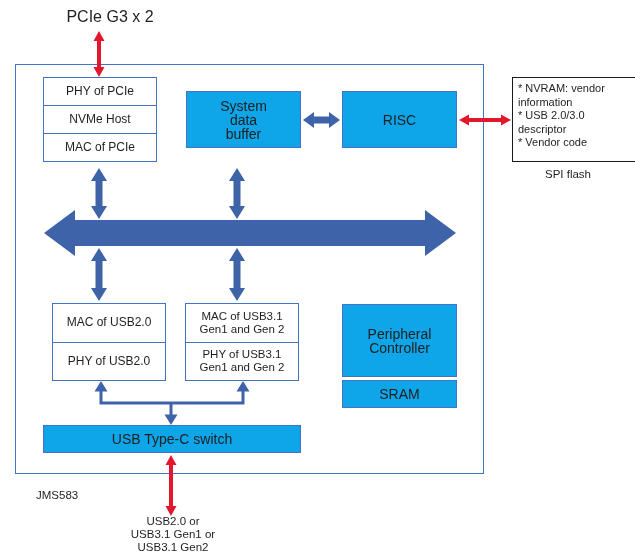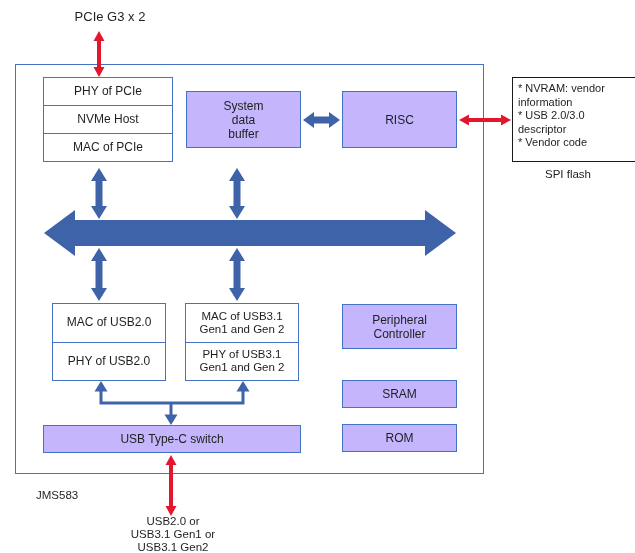--- a/index.html
+++ b/index.html
@@ -1,23 +1,23 @@
 <!DOCTYPE html>
 <html><head>
 <meta charset="utf-8">
 <style>
   html,body{margin:0;padding:0;background:#ffffff;}
   .canvas{
     position:relative;width:635px;height:553px;background:#ffffff;
     font-family:"Liberation Sans",sans-serif;color:#1f1f1f;overflow:hidden;
   }
   .box{
-    position:absolute;background:#c4b5fd;border:1.5px solid #4472c4;
+    position:absolute;background:#0ea5e9;border:1.5px solid #4472c4;
     display:flex;align-items:center;justify-content:center;
-    text-align:center;font-size:12px;line-height:14px;box-sizing:border-box;
+    text-align:center;font-size:14px;line-height:14px;box-sizing:border-box;
   }
   .stack{
     position:absolute;background:#ffffff;border:1.8px solid #4472c4;
     box-sizing:border-box;display:flex;flex-direction:column;
   }
   .stack .cell{
     flex:1;display:flex;align-items:center;justify-content:center;
     text-align:center;font-size:12px;line-height:13px;box-sizing:border-box;
   }
   .stack .cell + .cell{border-top:1.4px solid #4472c4;}
@@ -35,21 +35,21 @@
   .center{text-align:center;}
   svg.overlay{position:absolute;left:0;top:0;pointer-events:none;}
 </style>
 </head>
 <body>
 
 <div class="canvas">
 
   <div class="container-frame"></div>
 
-  <div class="stack" style="left:43px;top:77px;width:130px;height:85px;">
+  <div class="stack" style="left:43px;top:77px;width:114px;height:85px;">
     <div class="cell">PHY of PCIe</div>
     <div class="cell">NVMe Host</div>
     <div class="cell">MAC of PCIe</div>
   </div>
 
   <div class="box pre" style="left:186px;top:91px;width:115px;height:57px;">System
 data
 buffer</div>
 
   <div class="box" style="left:342px;top:91px;width:115px;height:57px;">RISC</div>
@@ -66,28 +66,27 @@
     <div class="cell">PHY of USB2.0</div>
   </div>
 
   <div class="stack" style="left:185px;top:303px;width:114px;height:78px;">
     <div class="cell pre" style="font-size:11.5px;">MAC of USB3.1
 Gen1 and Gen 2</div>
     <div class="cell pre" style="font-size:11.5px;">PHY of USB3.1
 Gen1 and Gen 2</div>
   </div>
 
-  <div class="box pre" style="left:342px;top:304px;width:115px;height:45px;">Peripheral
+  <div class="box pre" style="left:342px;top:304px;width:115px;height:73px;">Peripheral
 Controller</div>
   <div class="box" style="left:342px;top:380px;width:115px;height:28px;">SRAM</div>
-  <div class="box" style="left:342px;top:424px;width:115px;height:28px;">ROM</div>
 
   <div class="box" style="left:43px;top:425px;width:258px;height:28px;">USB Type-C switch</div>
 
-  <div class="lbl center" style="left:40px;top:10px;width:140px;font-size:13px;">PCIe G3 x 2</div>
+  <div class="lbl center" style="left:40px;top:10px;width:140px;font-size:16px;">PCIe G3 x 2</div>
   <div class="lbl" style="left:358px;top:197px;margin-top:26px;">Local bus</div>
   <div class="lbl" style="left:36px;top:489px;">JMS583</div>
   <div class="lbl center" style="left:103px;top:515px;width:140px;">USB2.0 or
 USB3.1 Gen1 or
 USB3.1 Gen2</div>
 
   <svg class="overlay" width="635" height="553" viewBox="0 0 635 553">
 
     <path d="M44,233 L75,210 L75,220 L425,220 L425,210 L456,233 L425,256 L425,246 L75,246 L75,256 Z" fill="#3e63a8"></path>
 

